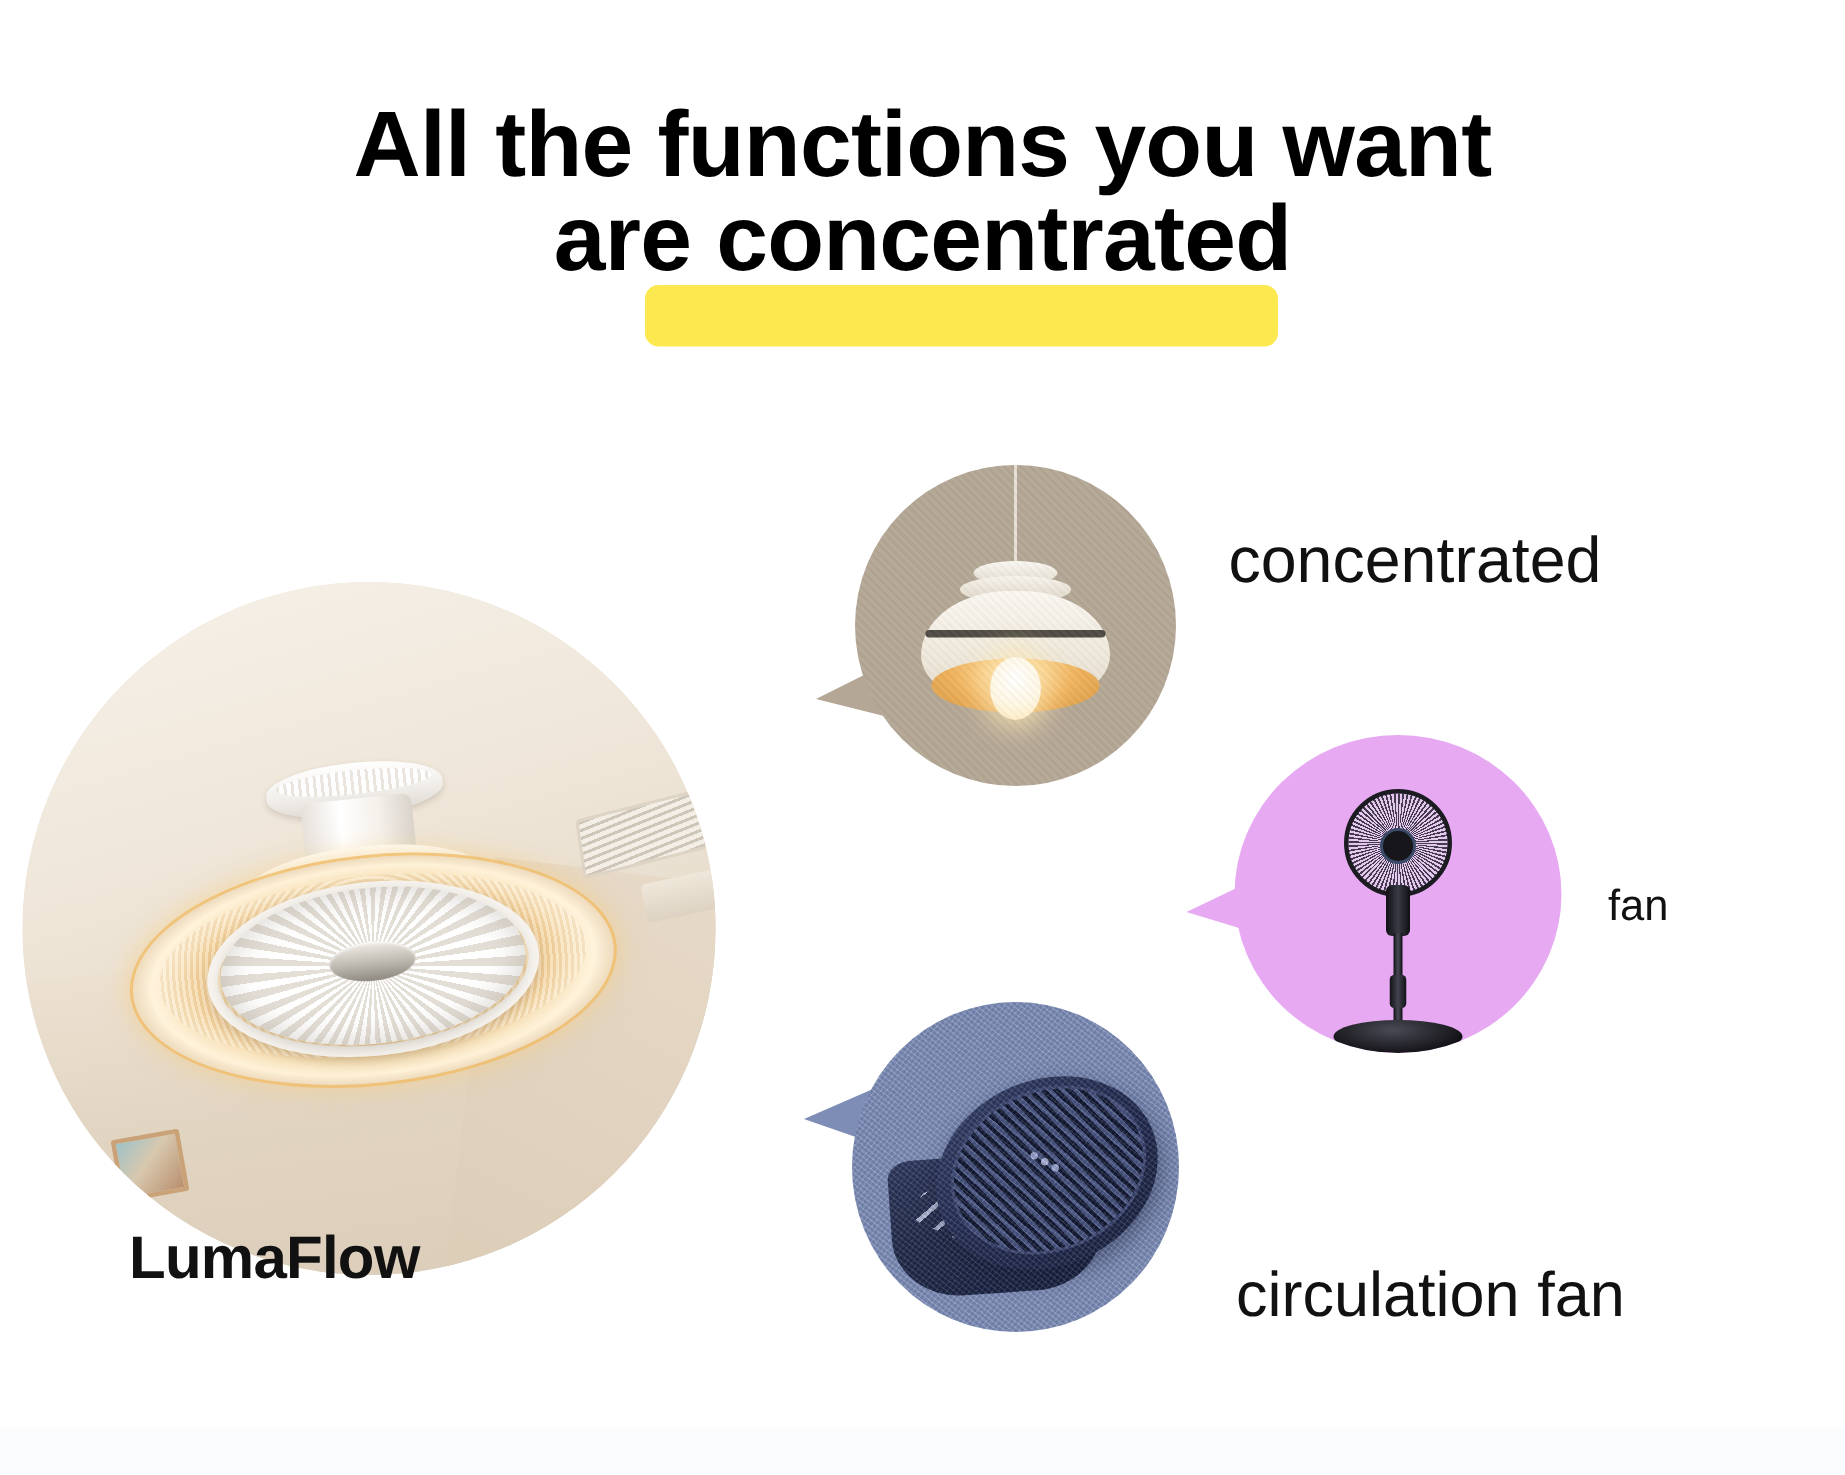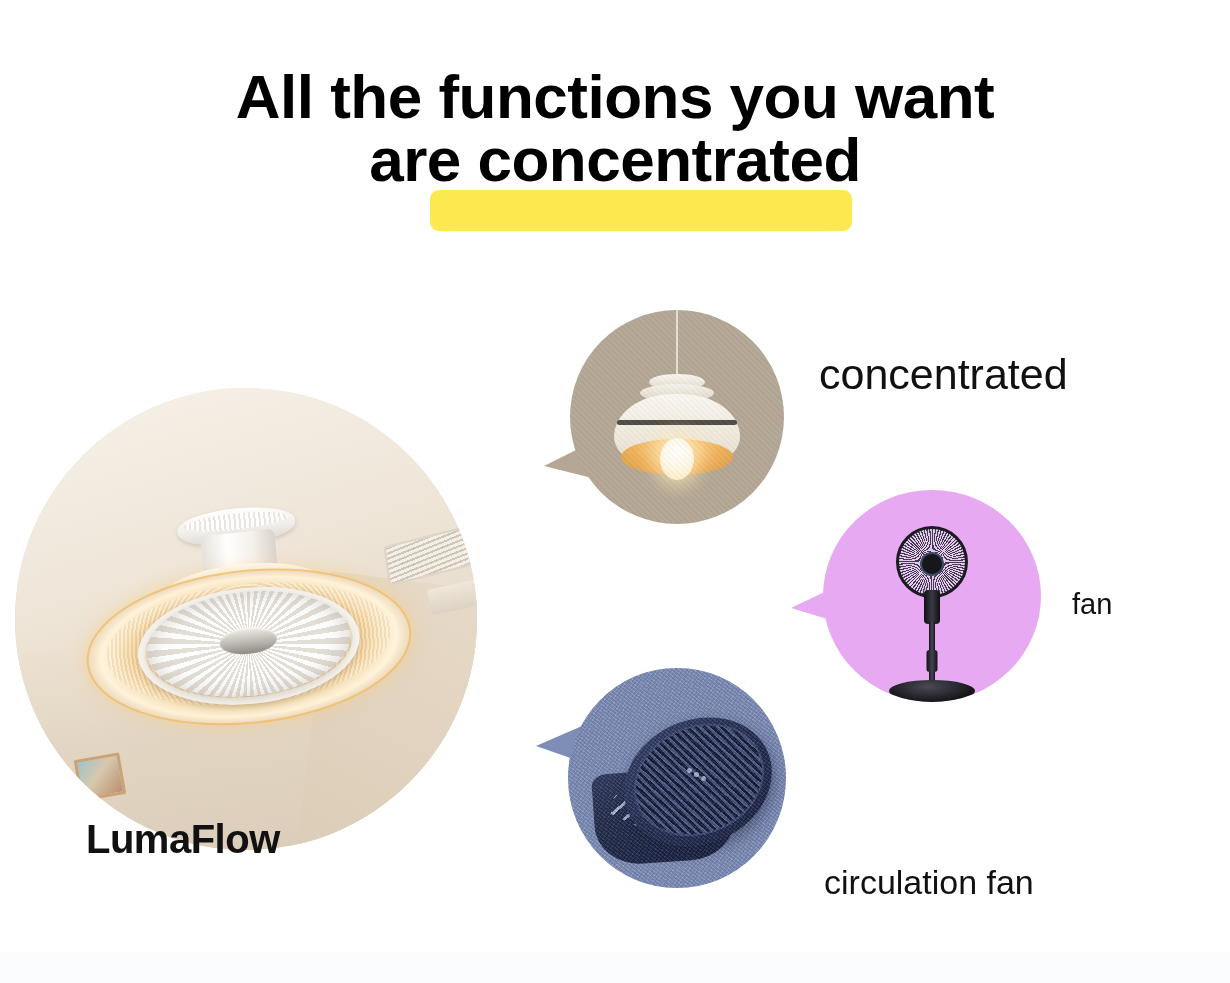--- a/index.html
+++ b/index.html
@@ -336,21 +336,21 @@
     left:-32px; top:58px;
     border-top:20px solid transparent;
     border-bottom:16px solid transparent;
     border-right:46px solid #7e8db6;
   }
 
   
   .label{ position:absolute; color:#111; font-weight:400; }
   .lbl-chand{ left:819px; top:350px; font-size:43px; }
   .lbl-fan{   left:1072px; top:588px; font-size:29px; }
-  .lbl-circ{  left:824px; top:863px; font-size:34px; }
+  .lbl-circ{  left:824px; top:839px; font-size:42px; }
 </style>
 </head>
 <body>
 
 <div class="hl-mark"></div>
 <div class="headline">
   <span class="line line1">All the functions you want</span>
   <span class="line line2">are concentrated</span>
 </div>
 

